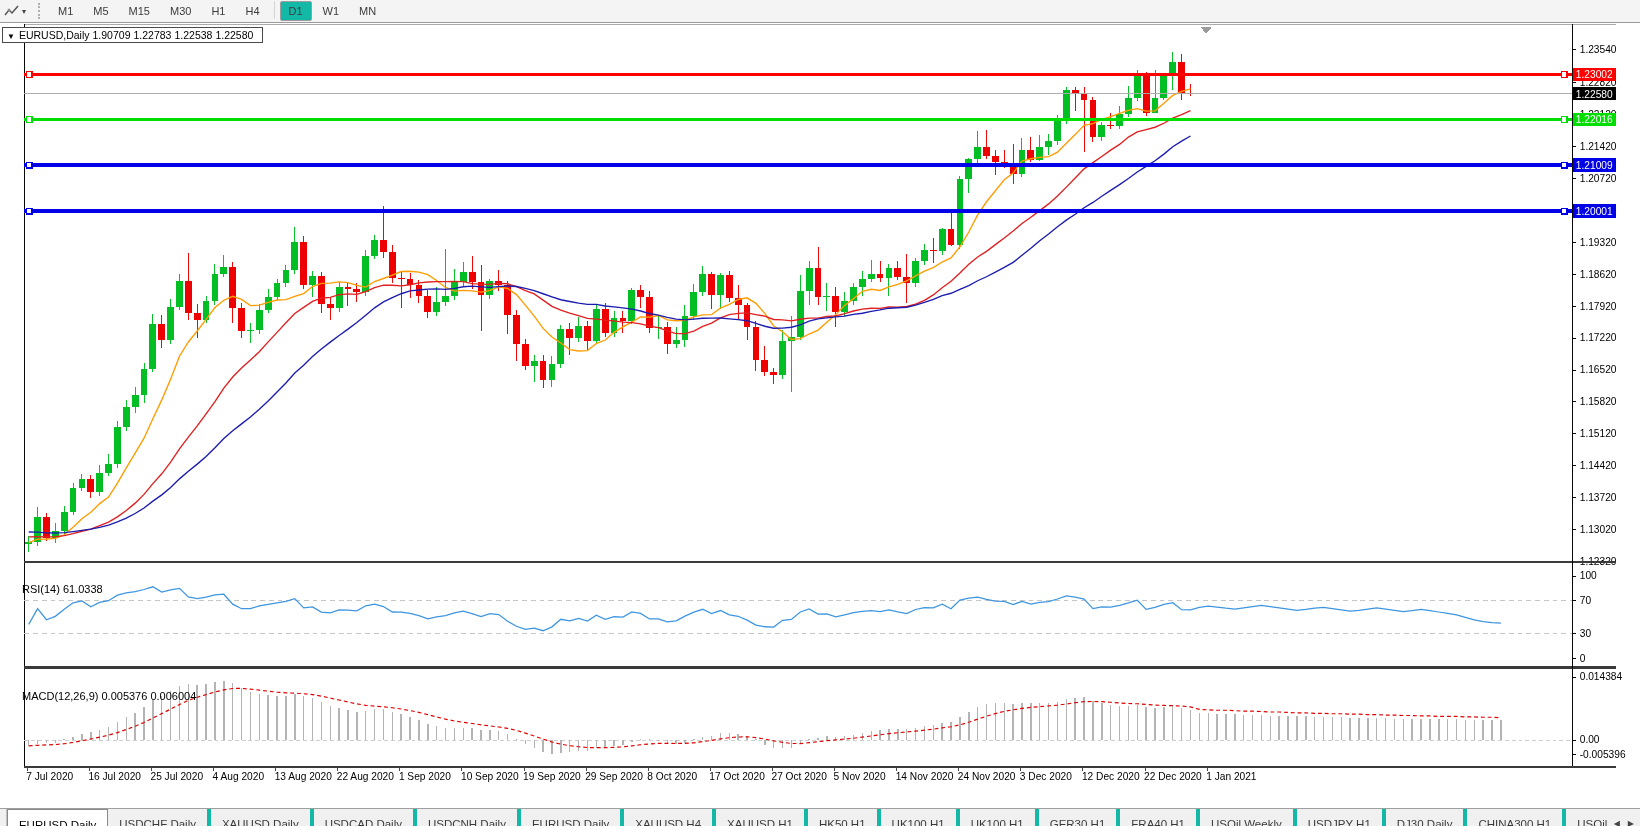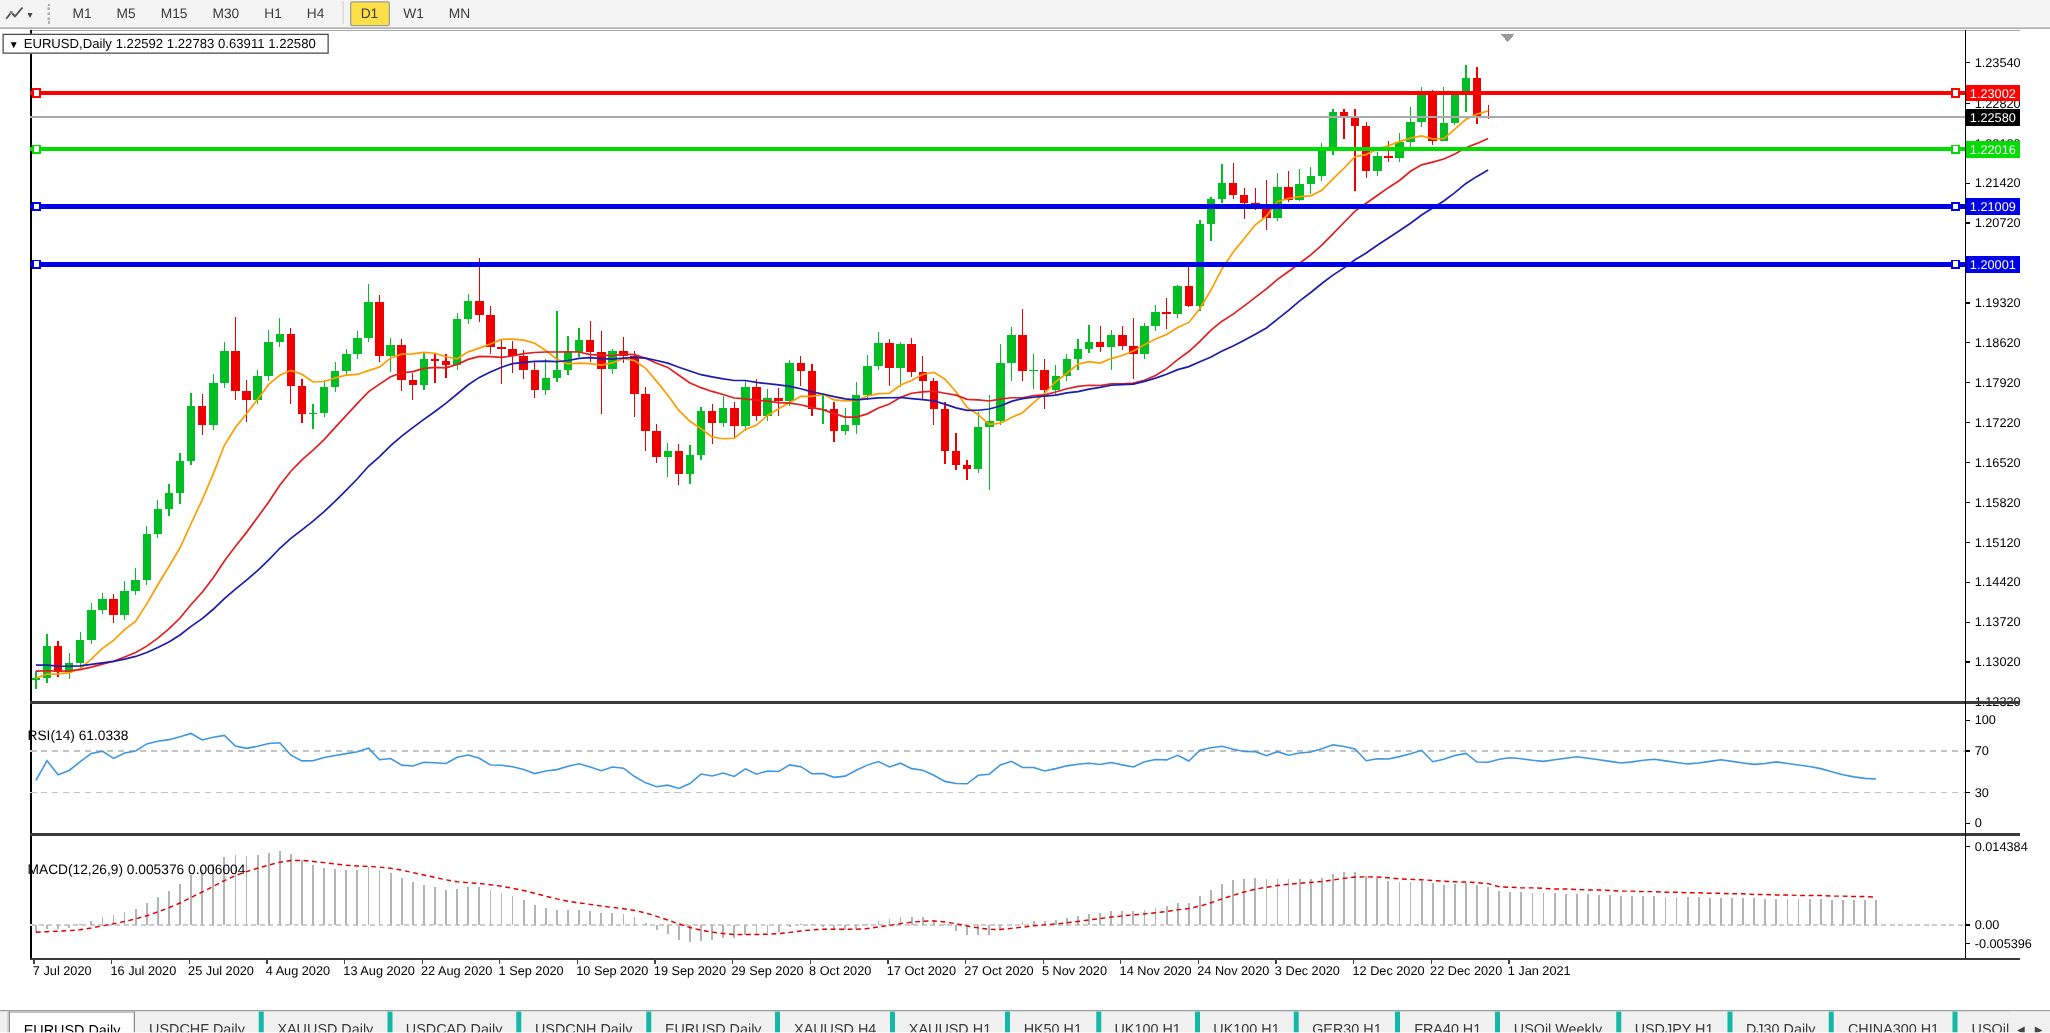--- a/index.html
+++ b/index.html
@@ -9,21 +9,21 @@
 
   
   #toolbar{position:absolute;left:0;top:0;width:1640px;height:23px;background:#f4f4f4;
     border-bottom:1px solid #9a9a9a;display:flex;align-items:center;}
   .tool-icon{display:flex;align-items:center;padding:0 4px;height:22px;}
   .caret{font-size:8px;color:#444;margin-left:2px;}
   .grip{width:5px;height:16px;margin:0 5px 0 8px;border-left:2px dotted #b0b0b0;}
   .vsep{width:1px;height:18px;background:#d4d4d4;margin:0 4px;}
   .tfbtn{font-size:11px;color:#3c3c3c;padding:2px 8px;margin:0 1px;border:1px solid transparent;
     border-radius:2px;line-height:14px;cursor:default;}
-  .tfbtn.active{background:#fde047;border:1px solid #9c9c9c;}
+  .tfbtn.active{background:#14b8a6;border:1px solid #9c9c9c;}
 
   
   #ohlc-box{position:absolute;left:2px;top:27px;background:#fff;border:1px solid #4a4a4a;
     padding:1px 6px 1px 4px;font-size:10.5px;color:#000;white-space:nowrap;z-index:5;}
   #ohlc-box .tri{font-size:8px;margin-right:4px;color:#000;}
   #ohlc-box span{margin-right:3px;}
   .pane-title{position:absolute;left:22px;font-size:11px;color:#000;z-index:5;white-space:nowrap;}
 
   
   #tabbar{position:absolute;left:0;top:808px;width:1640px;height:30px;background:#f0f0f0;
@@ -57,21 +57,21 @@
         <div class="tfbtn">H1</div>
         <div class="tfbtn">H4</div>
         <div class="vsep"></div>
         <div class="tfbtn active">D1</div>
         <div class="tfbtn">W1</div>
         <div class="tfbtn">MN</div>
       </div>
   </div>
 
   <div id="ohlc-box">
-    <span class="tri">▼</span><span>EURUSD,Daily</span><span>1.22592</span><span>1.22783</span><span>0.63911</span><span>1.22580</span>
+    <span class="tri">▼</span><span>EURUSD,Daily</span><span>1.90709</span><span>1.22783</span><span>1.22538</span><span>1.22580</span>
   </div>
 
   <div class="pane-title" style="top:583px;">RSI(14) 61.0338</div>
   <div class="pane-title" style="top:690px;">MACD(12,26,9) 0.005376 0.006004</div>
 
   <svg id="chart" width="1640" height="784" viewBox="0 24 1640 808" style="position:absolute;left:0;top:24px;" shape-rendering="crispEdges">
       <rect x="0" y="24" width="1640" height="784" fill="#fff"></rect>
       <line x1="0" y1="24.5" x2="1640" y2="24.5" stroke="#a8a8a8" stroke-width="1"></line>
       <line x1="0.5" y1="24" x2="0.5" y2="789" stroke="#000" stroke-width="1"></line>
       <line x1="1595" y1="50.65999999999963" x2="1599" y2="50.65999999999963" stroke="#000" stroke-width="1"></line>

